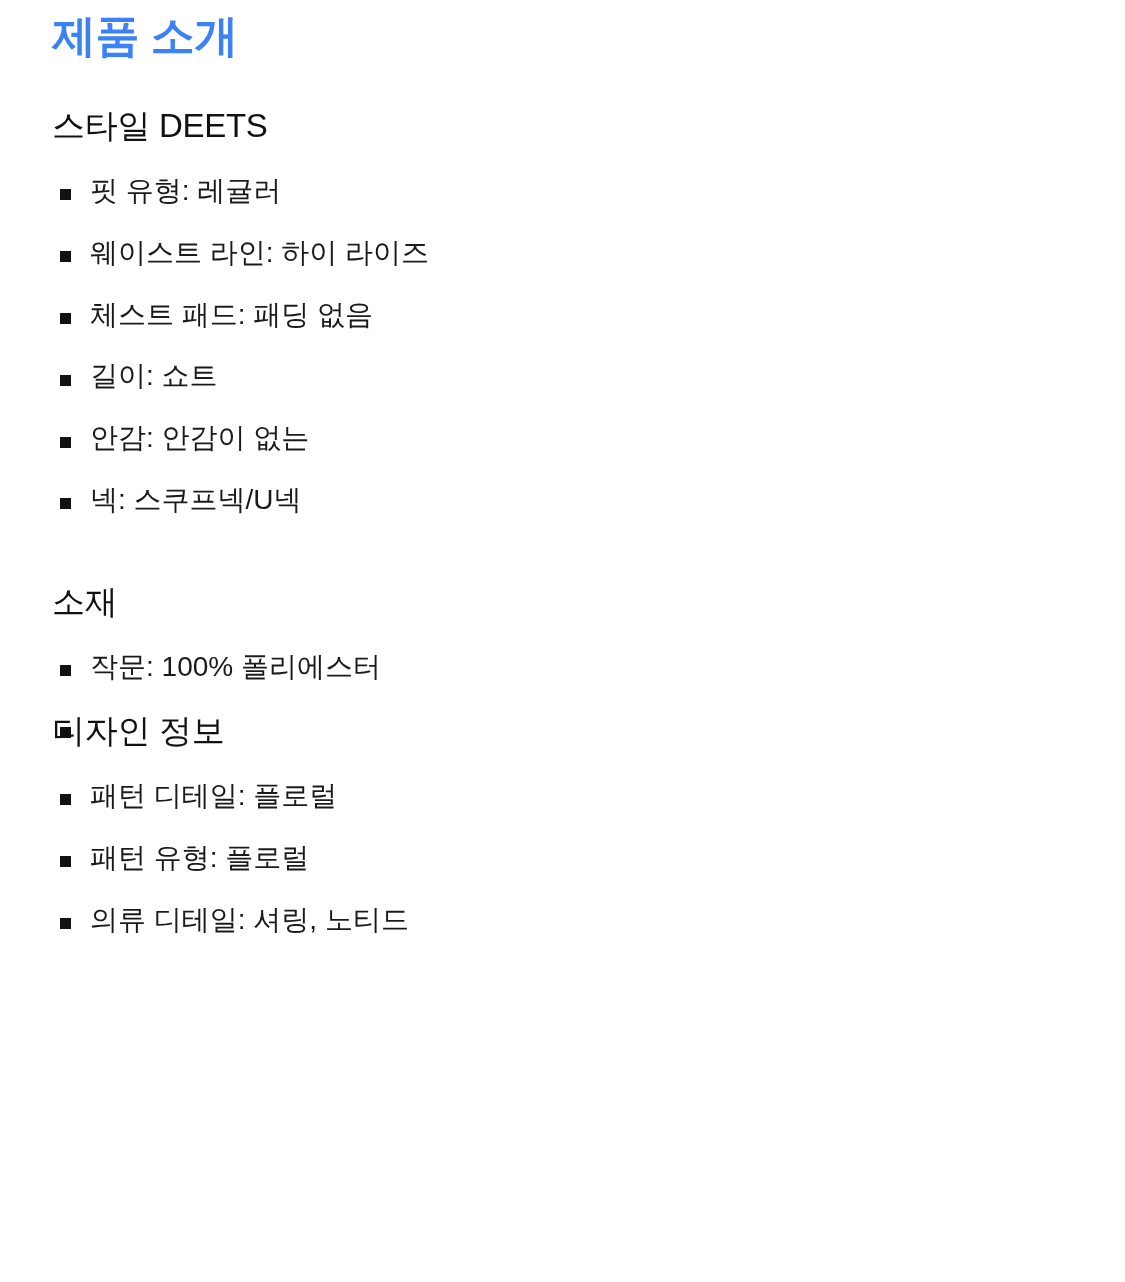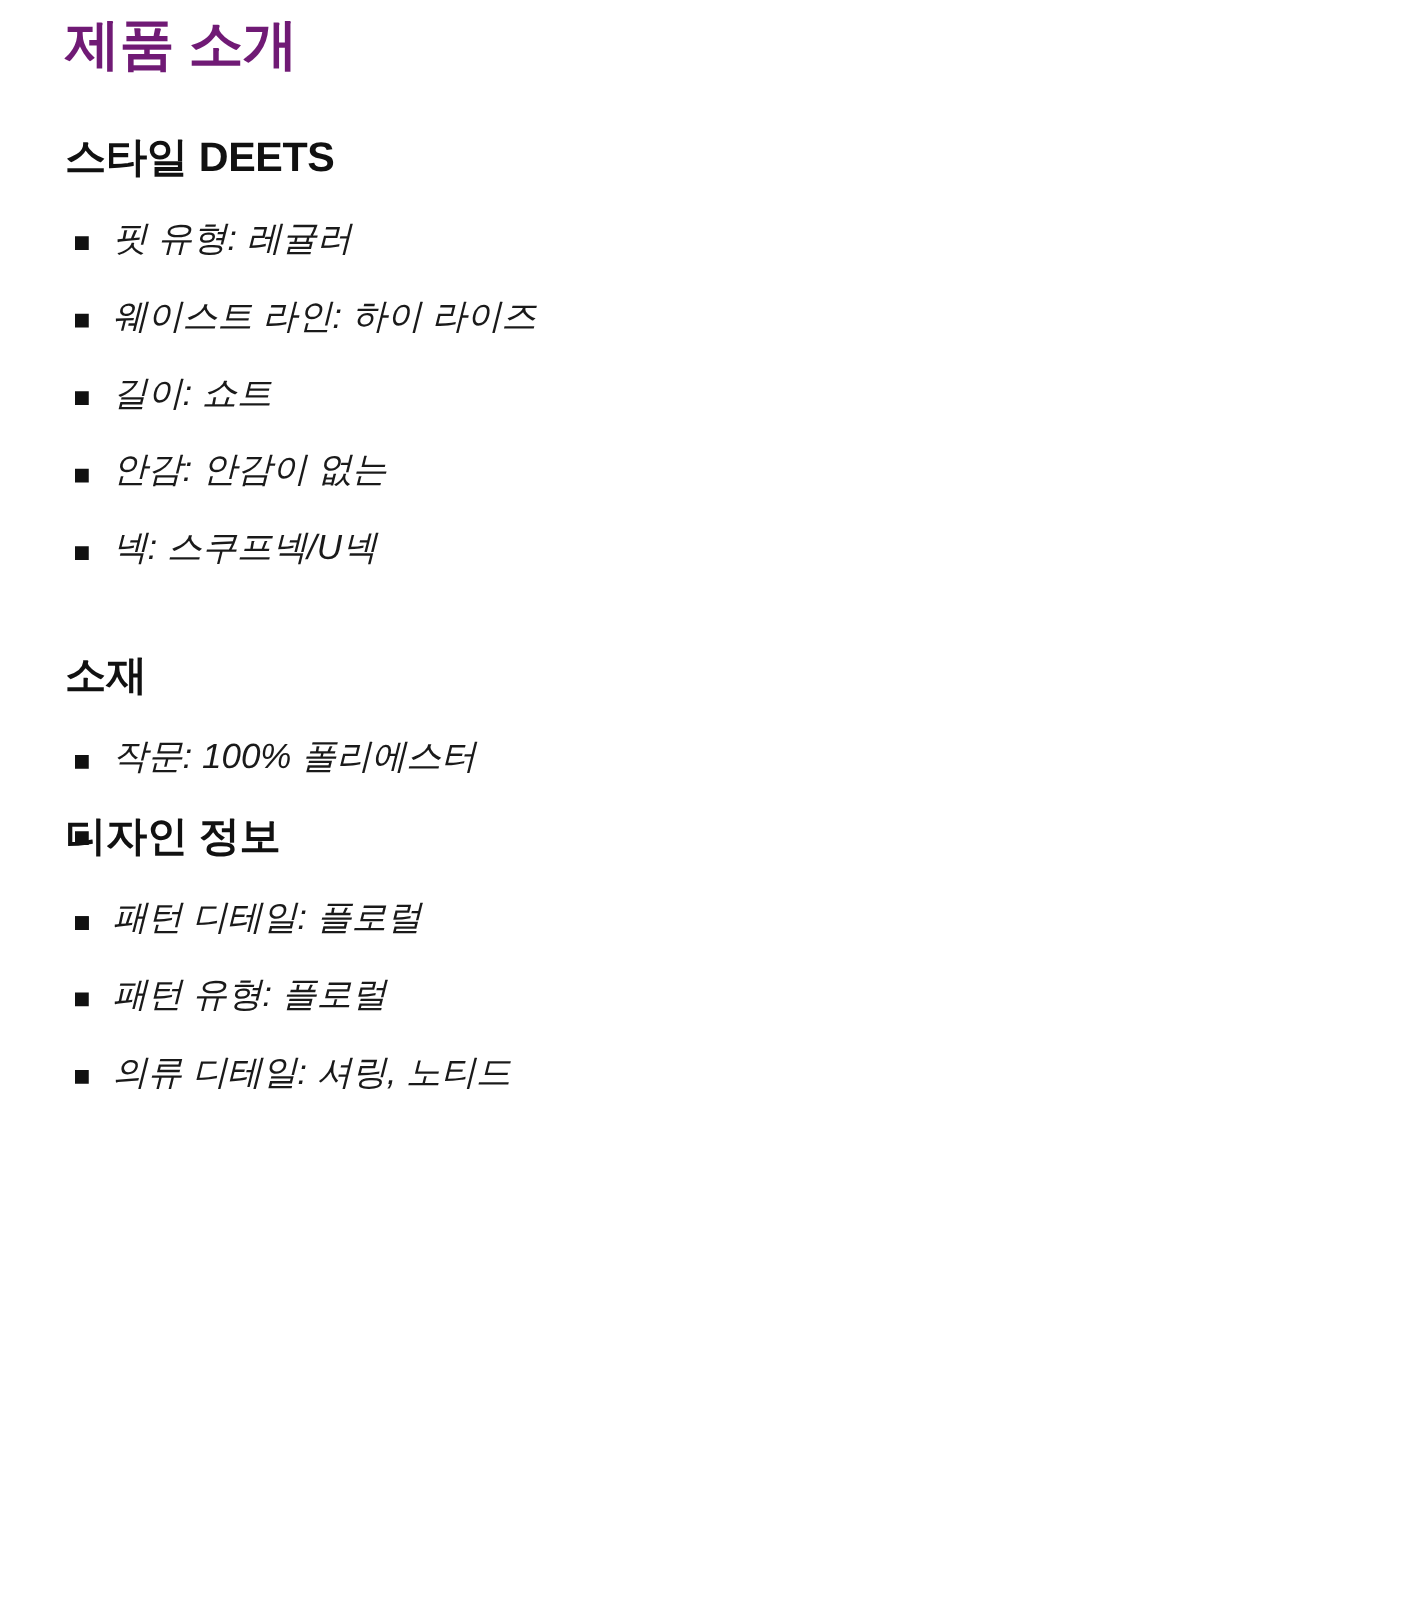--- a/index.html
+++ b/index.html
@@ -17,50 +17,49 @@
   .page {
     padding: 0 48px 0 52px;
     box-sizing: border-box;
   }
   .page-title {
     font-size: 44px;
     font-weight: 700;
     letter-spacing: -0.5px;
     margin: 10px 0 0 0;
     line-height: 1.2;
-    color: #701a75;
+    color: #3b82f6;
   }
   .section {
     margin-top: 34px;
   }
   .section:first-of-type {
     margin-top: 42px;
   }
   .section-title {
     font-size: 33px;
-    font-weight: 700;
+    font-weight: 400;
     letter-spacing: -0.3px;
     margin: 0 0 10px 0;
     line-height: 1.25;
     color: #111111;
   }
   ul.spec-list {
     list-style: none;
     margin: 0;
     padding: 0;
   }
   ul.spec-list li {
     position: relative;
     padding-left: 38px;
     font-size: 28px;
     line-height: 1.35;
     margin: 24px 0 0 0;
     color: #1a1a1a;
     font-weight: 400;
-    font-style: italic;
   }
   ul.spec-list li:first-child {
     margin-top: 26px;
   }
   ul.spec-list li .bullet {
     position: absolute;
     left: 8px;
     top: 0.62em;
     width: 11px;
     height: 11px;
@@ -84,20 +83,24 @@
   <section class="section">
     <h2 class="section-title">스타일 DEETS</h2>
     <ul class="spec-list">
       <li>
         <span class="bullet"></span>
         <span>핏 유형: 레귤러</span>
       </li>
       <li>
         <span class="bullet"></span>
         <span>웨이스트 라인: 하이 라이즈</span>
+      </li>
+      <li>
+        <span class="bullet"></span>
+        <span>체스트 패드: 패딩 없음</span>
       </li>
       <li>
         <span class="bullet"></span>
         <span>길이: 쇼트</span>
       </li>
       <li>
         <span class="bullet"></span>
         <span>안감: 안감이 없는</span>
       </li>
       <li>

